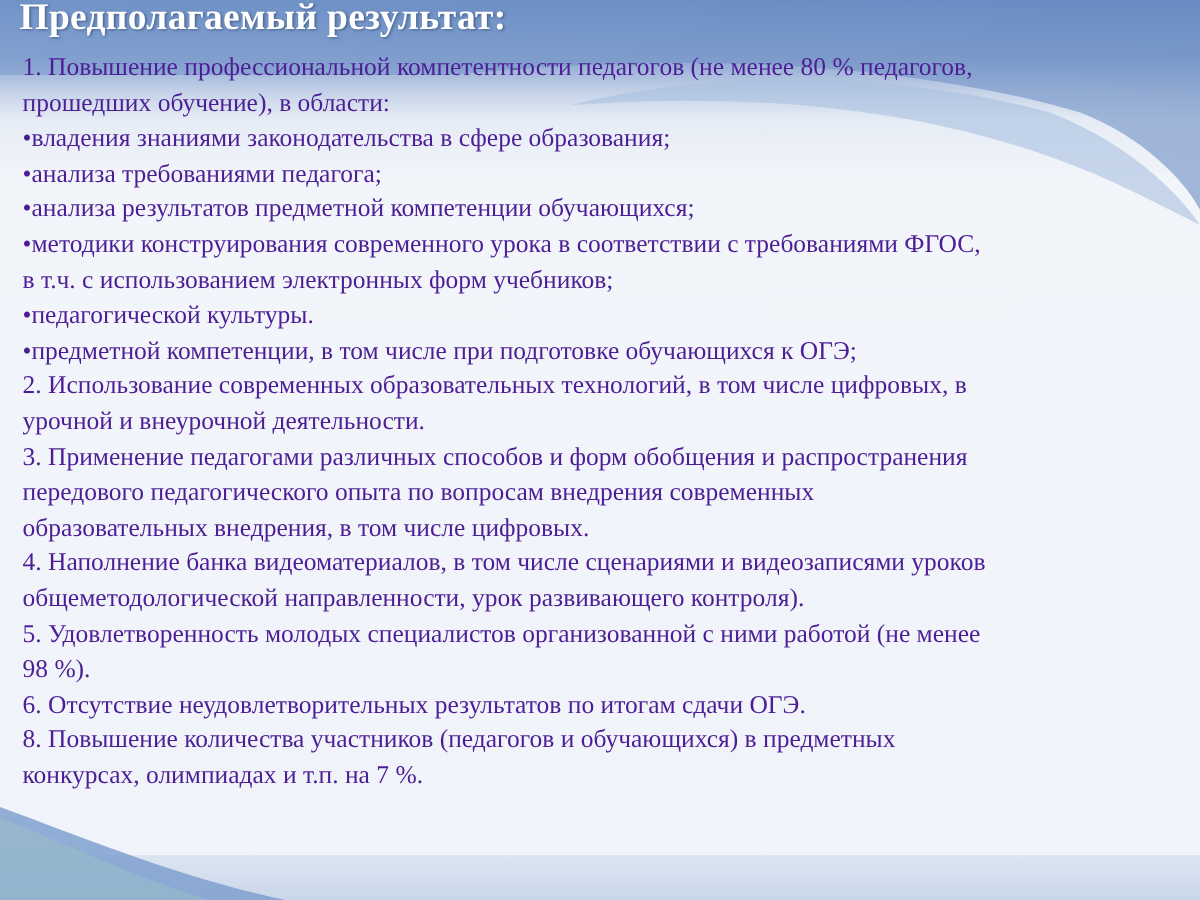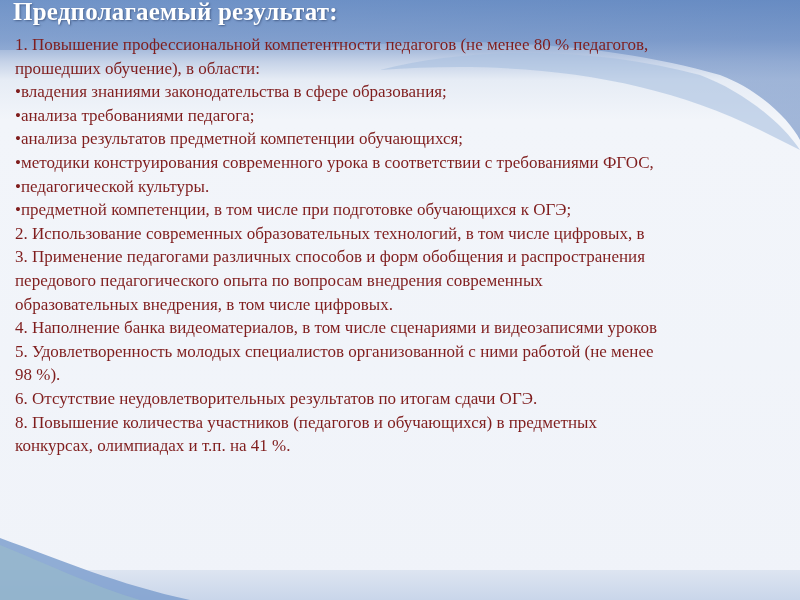--- a/index.html
+++ b/index.html
@@ -19,21 +19,21 @@
       position: absolute; left: 0; top: 0; width: 800px; height: 558px; text-decoration: underline;
     }
     .title {
       position: absolute; left: 13px; top: -2px;
       font-size: 25px; font-weight: bold; color: #ffffff;
       text-shadow: 1px 1px 2px rgba(40,60,100,0.6);
       letter-spacing: 0.2px;
     }
     .body-text {
       position: absolute; left: 15px; top: 33px; width: 775px;
-      font-size: 17px; line-height: 23.6px; color: #7f1d1d;
+      font-size: 17px; line-height: 23.6px; color: #4c1d95;
     }
     .line { white-space: nowrap; }
   </style>
 </head>
 <body>
 
 <div class="bg-top"></div>
 
 <svg class="swoosh" viewBox="0 0 800 600" width="800" height="600">
   <defs>
@@ -59,26 +59,29 @@
 
 <div class="slide">
   <div class="title">Предполагаемый результат:</div>
   <div class="body-text">
     <div class="line">1. Повышение профессиональной компетентности педагогов (не менее 80 % педагогов,</div>
     <div class="line">прошедших обучение), в области:</div>
     <div class="line">•владения знаниями законодательства в сфере образования;</div>
     <div class="line">•анализа требованиями педагога;</div>
     <div class="line">•анализа результатов предметной компетенции обучающихся;</div>
     <div class="line">•методики конструирования современного урока в соответствии с требованиями ФГОС,</div>
+    <div class="line">в т.ч. с использованием электронных форм учебников;</div>
     <div class="line">•педагогической культуры.</div>
     <div class="line">•предметной компетенции, в том числе при подготовке обучающихся к ОГЭ;</div>
     <div class="line">2. Использование современных образовательных технологий, в том числе цифровых, в</div>
+    <div class="line">урочной и внеурочной деятельности.</div>
     <div class="line">3. Применение педагогами различных способов и форм обобщения и распространения</div>
     <div class="line">передового педагогического опыта по вопросам внедрения современных</div>
     <div class="line">образовательных внедрения, в том числе цифровых.</div>
     <div class="line">4. Наполнение банка видеоматериалов, в том числе сценариями и видеозаписями уроков</div>
+    <div class="line">общеметодологической направленности, урок развивающего контроля).</div>
     <div class="line">5. Удовлетворенность молодых специалистов организованной с ними работой (не менее</div>
     <div class="line">98 %).</div>
     <div class="line">6. Отсутствие неудовлетворительных результатов по итогам сдачи ОГЭ.</div>
     <div class="line">8. Повышение количества участников (педагогов и обучающихся) в предметных</div>
-    <div class="line">конкурсах, олимпиадах и т.п. на 41 %.</div>
+    <div class="line">конкурсах, олимпиадах и т.п. на 7 %.</div>
   </div>
 </div>
 
 </body></html>

